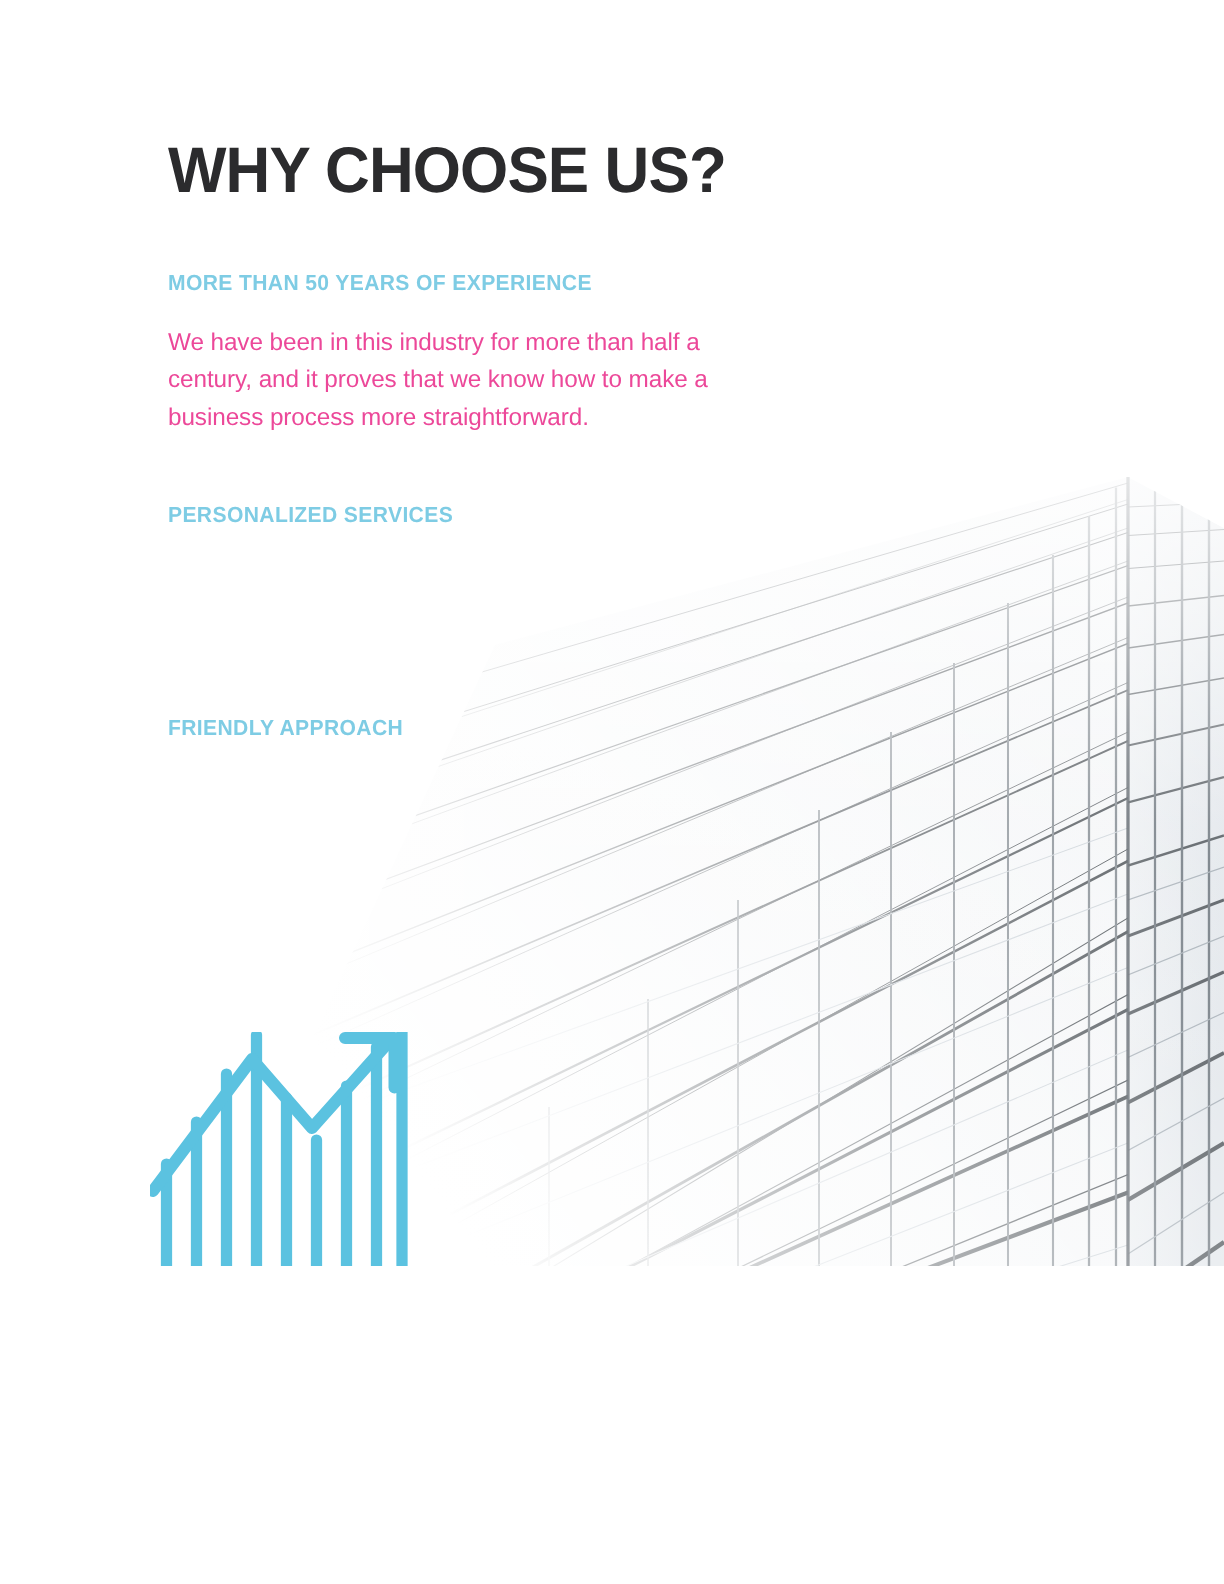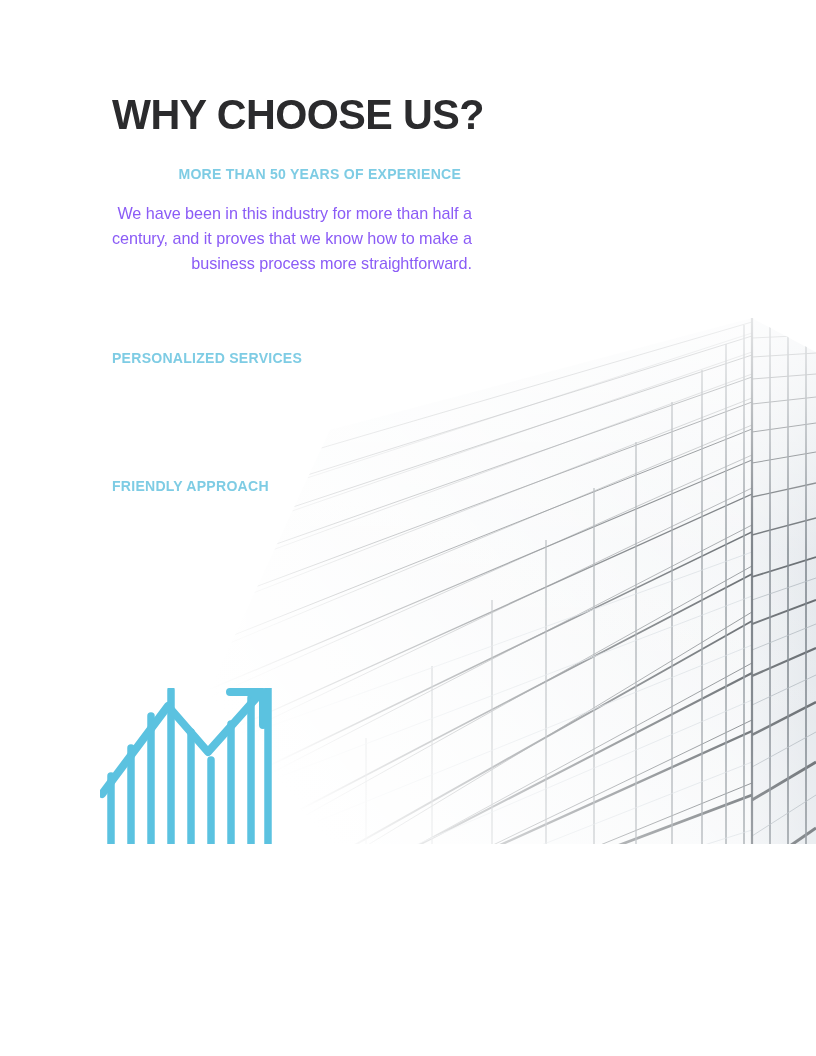--- a/index.html
+++ b/index.html
@@ -39,39 +39,39 @@
     letter-spacing:-0.6px;
     color:#2b2b2d;
     white-space:nowrap;
     z-index:6;
     font-stretch:condensed;
     transform:scaleX(0.96);
     transform-origin:left center;
   }
 
   .section { position:absolute; left:112px; z-index:6; }
-  .section-1 { top:166px;text-align:right; }
-  .section-2 { top:350px; }
+  .section-1 { top:181px; }
+  .section-2 { top:336px; }
   .section-3 { top:478px; }
 
   .section-heading {
     font-size:14.5px;
     font-weight:700;
     letter-spacing:0.25px;
     color:#7ecce4;
     margin-bottom:19px;
     white-space:nowrap;
     transform:scaleX(0.97);
     transform-origin:left center;
   }
 
   .section-body {
     font-size:16.2px;
     line-height:25px;
-    color:#8b5cf6;
+    color:#ec4899;
     font-weight:400;
     letter-spacing:-0.05px;
     white-space:pre-line;
   }
 
   
   .chart-icon {
     position:absolute;
     left:100px;
     top:688px;

